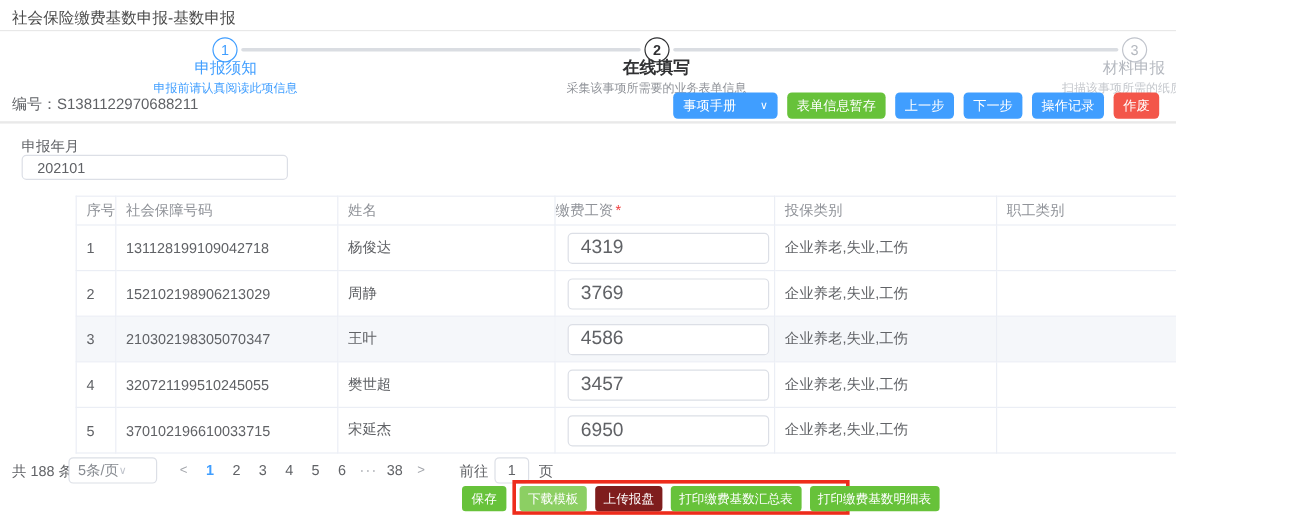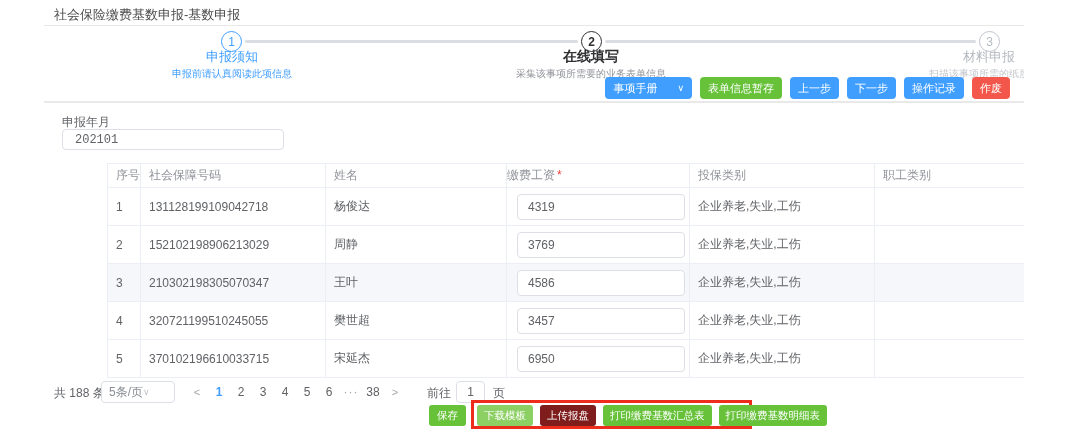--- a/index.html
+++ b/index.html
@@ -1,18 +1,18 @@
 <!DOCTYPE html>
 <html><head>
 <meta charset="utf-8">
 <style>
   * { margin:0; padding:0; box-sizing:border-box; }
   html,body { background:#fff; }
   body { font-family:"Liberation Sans","DejaVu Sans",sans-serif; color:#606266; }
-  .screen { position:relative; width:980px; height:430px; background:#fff; overflow:hidden;margin-left:44px; }
+  .screen { position:relative; width:980px; height:430px; background:#fff; overflow:hidden; }
 
   
   .titlebar { position:absolute; left:0; top:0; width:1080px; height:26px; background:#fff; border-bottom:1px solid #e8e8e8; }
   .page-title { position:absolute; left:10px; top:6px; font-size:13px; color:#4a4a4a; }
   .min-btn { position:absolute; right:12px; top:12px; width:15px; height:3px; background:#9a9a9a; cursor:pointer; }
 
   
   .step-line { position:absolute; top:40px; height:3px; background:#dadde2; border-radius:2px; }
   .step-circle { position:absolute; top:31px; width:21px; height:21px; border-radius:50%; background:#fff; border:1px solid; font-size:12px; display:flex; align-items:center; justify-content:center; }
   .step-label { position:absolute; top:48px; transform:translateX(-50%); font-size:13px; white-space:nowrap; }
@@ -30,31 +30,31 @@
   .btn { border:none; border-radius:4px; color:#fff; font-size:11px; height:22px; padding:0 8px; display:flex; align-items:center; gap:20px; cursor:pointer; font-family:inherit; white-space:nowrap; }
   .btn-primary { background:#409eff; }
   .btn-success { background:#67c23a; }
   .btn-danger  { background:#f3564a; }
   .btn .caret { font-size:9px; line-height:1; }
 
   .band { position:absolute; left:0; top:101px; width:1080px; height:2px; background:#e9e9e9; }
 
   
   .month-label { position:absolute; left:18px; top:114px; font-size:12px; color:#606266; }
-  .month-input { position:absolute; left:18px; top:129px; width:222px; height:21px; border:1px solid #dcdfe6; border-radius:4px; font-size:12px; color:#606266; padding:0 12px; font-family:Liberation Mono, monospace; }
+  .month-input { position:absolute; left:18px; top:129px; width:222px; height:21px; border:1px solid #dcdfe6; border-radius:4px; font-size:12px; color:#606266; padding:0 12px; font-family:Liberation Sans, sans-serif; }
 
   
   .tbl { position:absolute; left:63px; top:163px; width:950px; border-collapse:collapse; table-layout:fixed; font-size:12px; }
   .tbl th, .tbl td { border:1px solid #ebeef5; padding:0 0 0 8px; text-align:left; overflow:hidden; white-space:nowrap; }
   .tbl th { height:24px; color:#909399; font-weight:500; background:#fff; }
   .tbl td { height:38px; color:#606266; background:#fff; }
   .tbl tr.striped td { background:#f5f7fa; }
   .th-center { text-align:center; padding-left:0 !important; }
   .req { color:#f13c3c; margin-left:2px; }
-  .cell-input { width:168px; height:26px; margin-left:2px; border:1px solid #dcdfe6; border-radius:4px; font-size:12px; color:#606266; padding:0 10px; font-family:inherit; background:#fff; }
+  .cell-input { width:168px; height:26px; margin-left:2px; border:1px solid #dcdfe6; border-radius:4px; font-size:16px; color:#606266; padding:0 10px; font-family:inherit; background:#fff; }
   .scroll-thumb { position:absolute; left:1007px; top:188px; width:5px; height:184px; background:#b4b8bf; border-radius:3px; cursor:pointer; }
 
   
   .pag { position:absolute; left:0; top:380px; width:1080px; height:24px; font-size:12px; color:#606266; }
   .pag-total { position:absolute; left:10px; top:5px; }
   .size-select { position:absolute; left:57px; top:1px; width:74px; height:22px; border:1px solid #dcdfe6; border-radius:4px; display:flex; align-items:center; justify-content:flex-start; padding:0 7px; color:#888c92; cursor:pointer; background:#fff; }
   .size-select .sel-caret { color:#c0c4cc; font-size:9px; }
   .pager { position:absolute; left:142px; top:1px; display:flex; align-items:center; }
   .pg { min-width:22px; height:22px; display:flex; align-items:center; justify-content:center; cursor:pointer; color:#606266; background:transparent; border:none; font-size:12px; font-family:inherit; }
   .pg.active { color:#409eff; font-weight:bold; }
@@ -100,20 +100,23 @@
     <div class="step-label c-dark" style="left:547px; font-size:14px;">在线填写</div>
     <div class="step-sub c-mgray" style="left:547px;">采集该事项所需要的业务表单信息</div>
 
     <div class="step-circle c-gray" style="left:935px;">
         <span>3</span>
       </div>
     <div class="step-label c-gray" style="left:945px;">材料申报</div>
     <div class="step-sub c-lgray" style="left:945px;">扫描该事项所需的纸质材料</div>
   </div>
 
+  <div class="serial">
+    <span>编号：</span><span>S1381122970688211</span>
+  </div>
 
   <div class="toolbar">
     <button class="btn btn-primary">
       <span>事项手册</span>
       <span class="caret">∨</span>
     </button>
     <button class="btn btn-success">表单信息暂存</button>
     <button class="btn btn-primary">上一步</button>
     <button class="btn btn-primary">下一步</button>
     <button class="btn btn-primary">操作记录</button>

